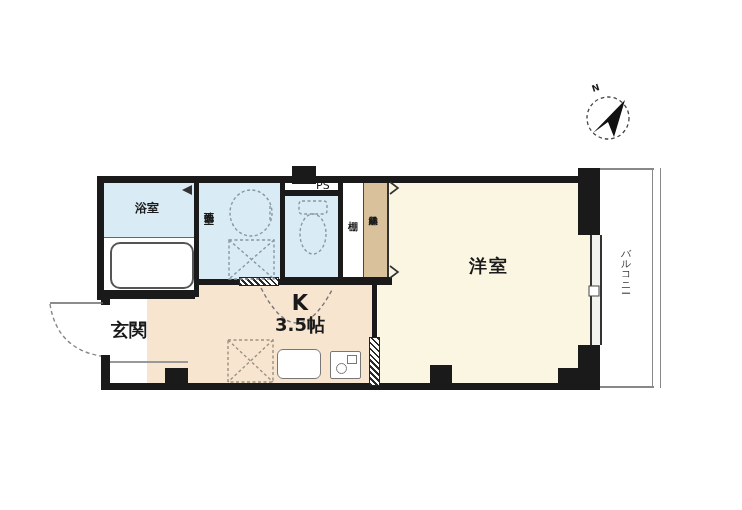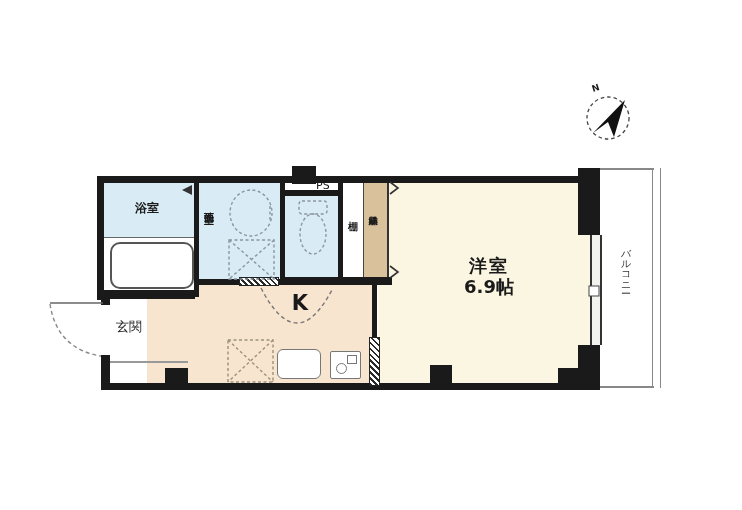--- a/index.html
+++ b/index.html
@@ -109,22 +109,22 @@
     </g>
   </svg>
 
   <div class="lbl" style="left:118px;top:202px;width:58px;text-align:center;font-size:12px;font-weight:bold;">浴室</div>
   <div class="lbl vert" style="left:203px;top:204px;font-size:10px;font-weight:bold;">洗面室</div>
   <div class="lbl" style="left:316px;top:180px;font-size:11px;font-weight:normal;">PS</div>
   <div class="lbl" style="left:345px;top:221px;width:16px;text-align:center;font-size:10px;font-weight:bold;">棚</div>
   <div class="lbl vert" style="left:368px;top:209px;font-size:9px;font-weight:bold;letter-spacing:0;">洋収納</div>
   <div class="abs" style="left:250px;top:291px;width:100px;text-align:center;">
     <div class="lbl" style="position:static;font-size:21px;font-weight:bold;">K</div>
+    <div class="lbl" style="position:static;font-size:18px;font-weight:bold;">3.5帖</div>
   </div>
-  <div class="lbl" style="left:110px;top:320px;width:38px;text-align:center;font-size:13px;font-weight:normal;">玄関</div>
+  <div class="lbl" style="left:110px;top:320px;width:38px;text-align:center;font-size:18px;font-weight:bold;">玄関</div>
   <div class="abs" style="left:430px;top:256px;width:118px;text-align:center;">
     <div class="lbl" style="position:static;font-size:18px;font-weight:bold;letter-spacing:2px;">洋室</div>
-    <div class="lbl" style="position:static;font-size:18px;font-weight:bold;">6.9帖</div>
   </div>
   <div class="lbl vert" style="left:620px;top:242px;font-size:10px;color:#333;letter-spacing:0;">バルコニー</div>
   <div class="lbl" style="left:592px;top:83px;font-size:9px;font-weight:bold;transform:rotate(-18deg);">N</div>
 
 </div>
 
 </body></html>

